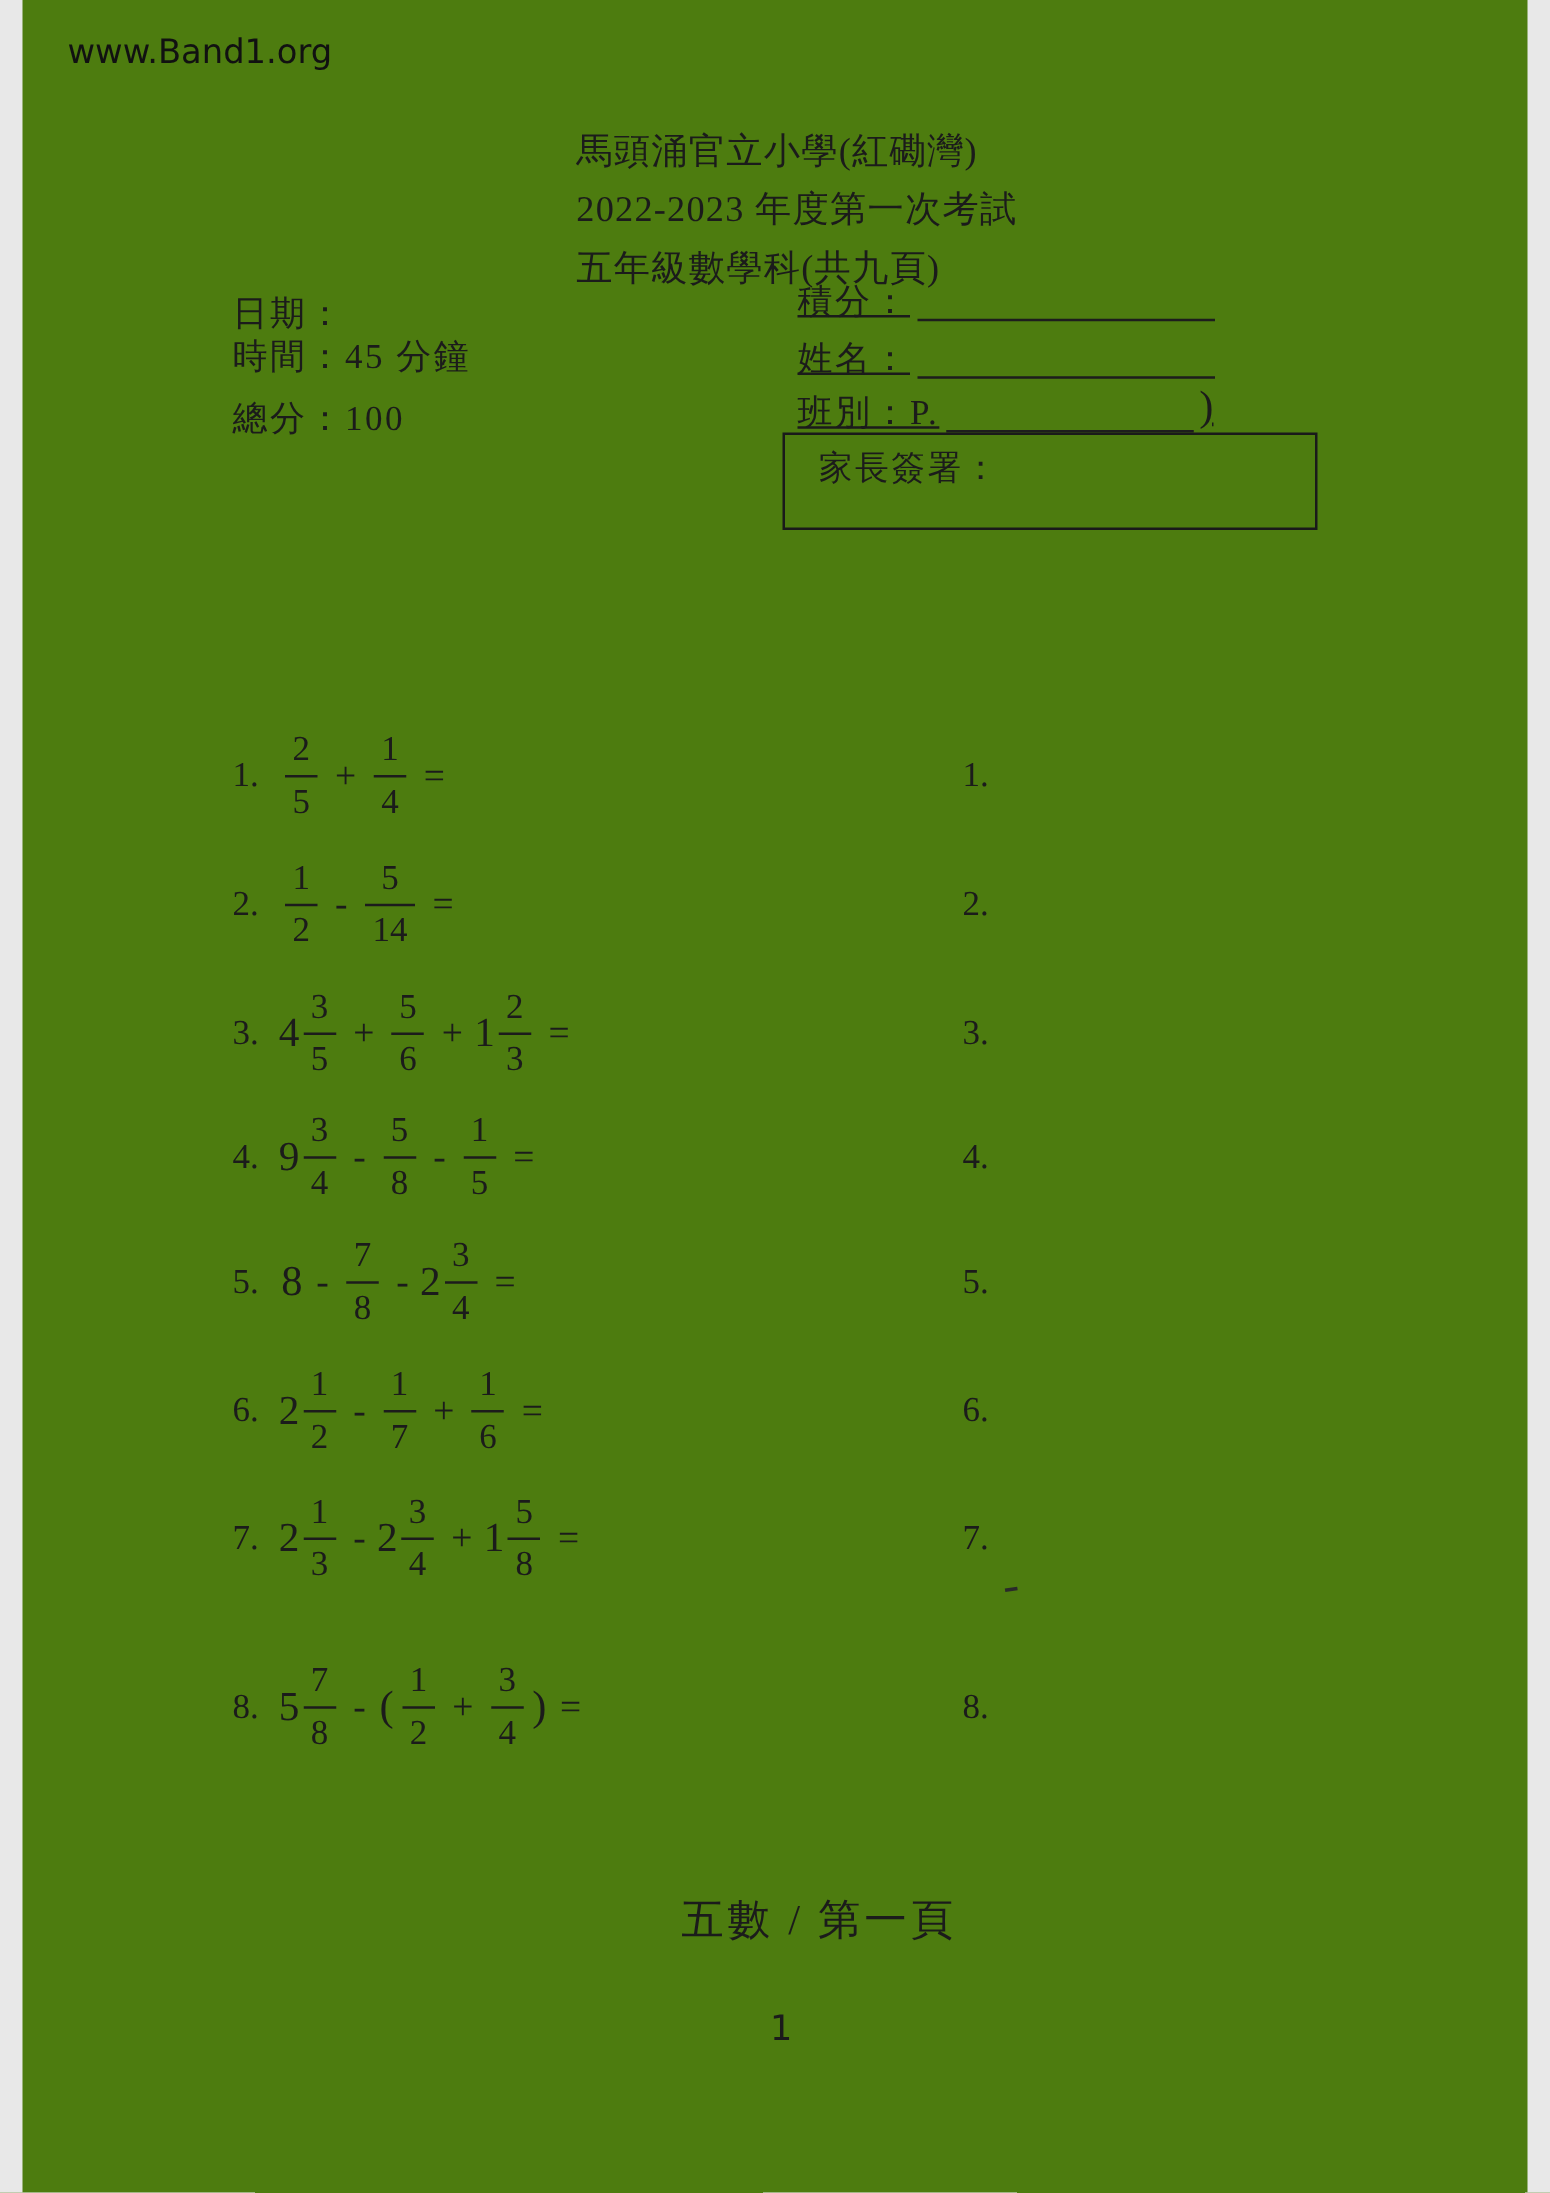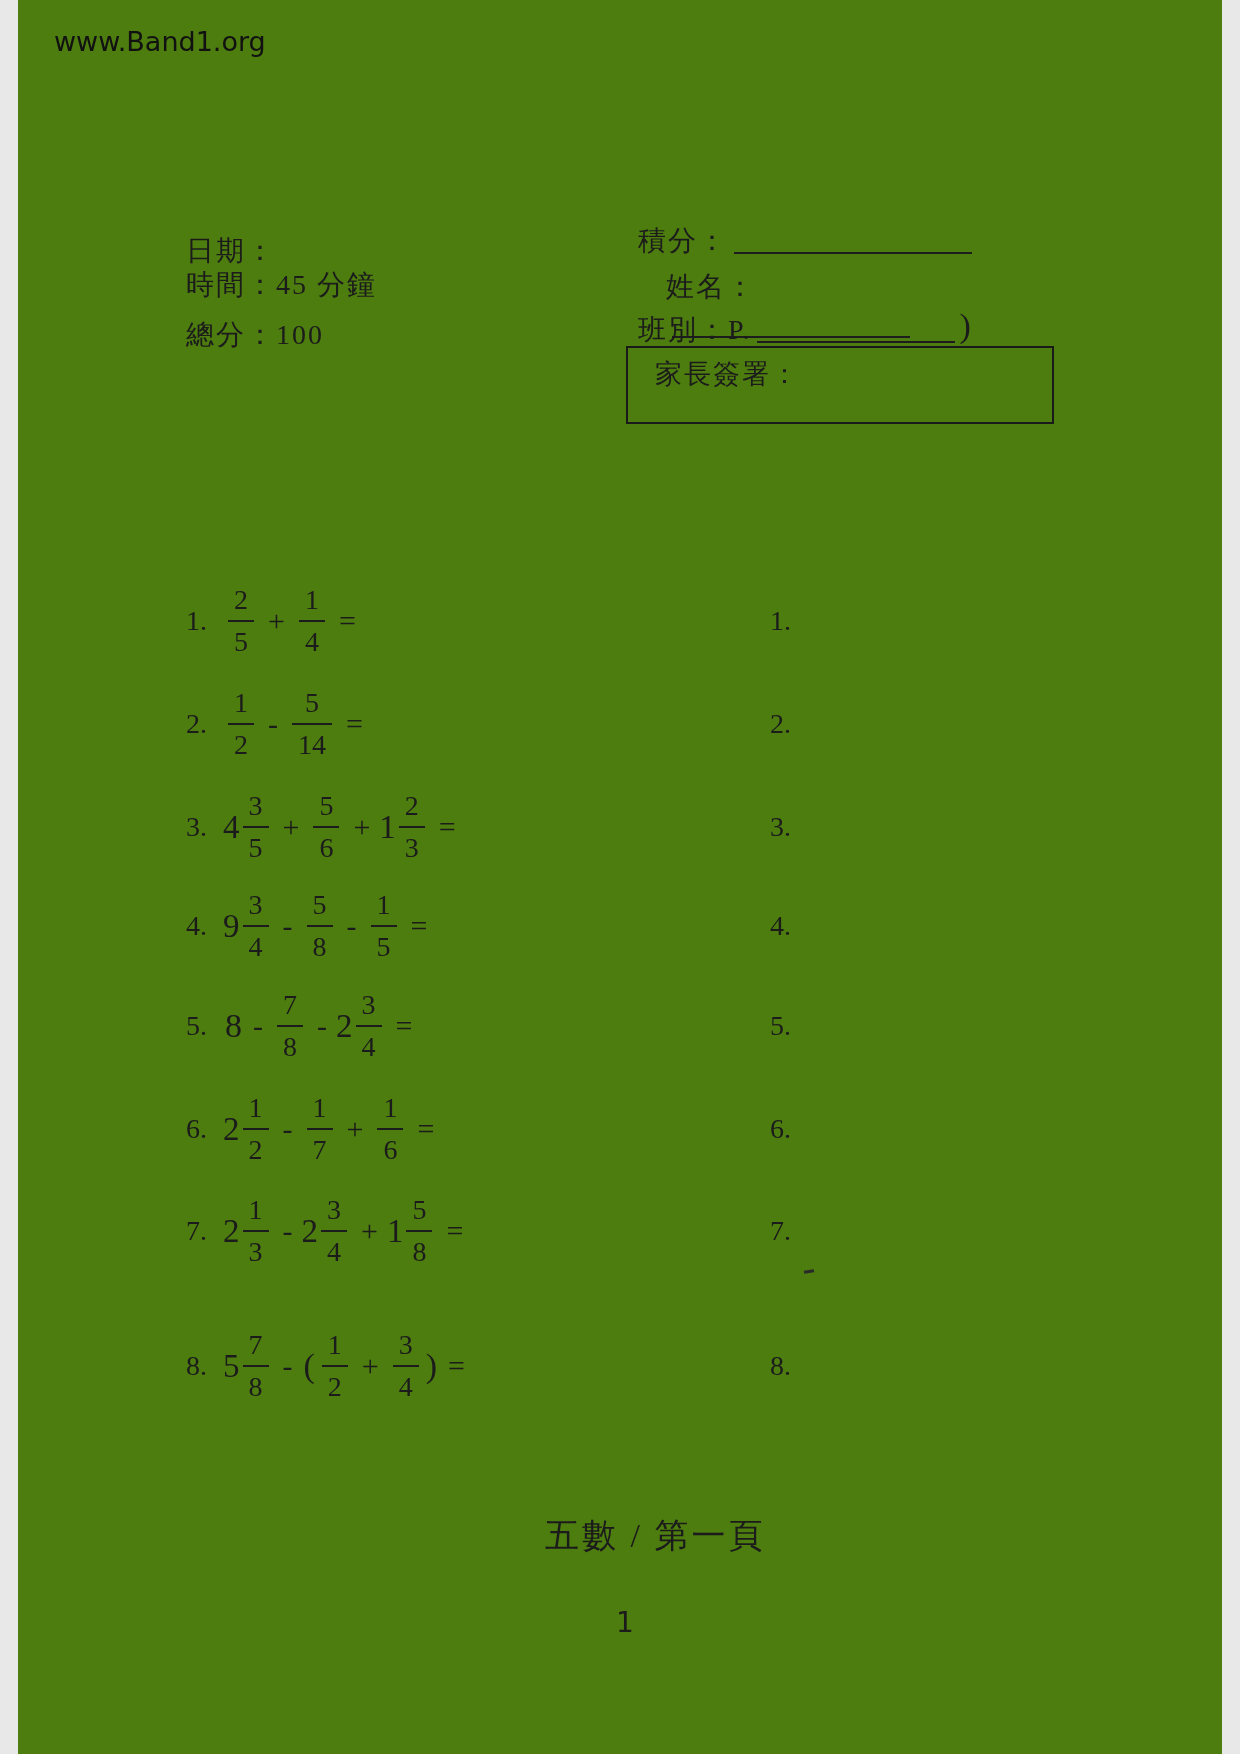--- a/index.html
+++ b/index.html
@@ -14,21 +14,21 @@
   }
   .abs{position:absolute;}
   .watermark{
     left:36px;top:26px;
     font-family:"DejaVu Sans","Liberation Sans",sans-serif;
     font-size:27px;color:#111;
   }
   .title-block{left:443px;top:98px;line-height:47px;font-size:29px;letter-spacing:1px;}
   .title-block div{white-space:nowrap;}
   .info-label{font-size:28px;letter-spacing:2px;white-space:nowrap;}
-  .info-row{display:flex;align-items:flex-start;white-space:nowrap;}
+  .info-row{display:flex;align-items:center;white-space:nowrap;text-decoration:underline;}
   .blank{
     display:inline-block;border-bottom:2px solid #1d1d1d;
     height:30px;vertical-align:baseline;margin-left:6px;
   }
   .paren-close{font-size:34px;margin-left:4px;transform:translateY(-4px);}
   .parent-box{
     left:608px;top:346px;width:428px;height:78px;
     border:2.5px solid #1a1a1a;box-sizing:border-box;
   }
   .parent-box .label{margin:8px 0 0 27px;font-size:27px;letter-spacing:2px;}
@@ -52,30 +52,35 @@
   .footer-label{left:527px;top:1513px;font-size:34px;letter-spacing:3px;white-space:nowrap;}
   .page-number{left:598px;top:1606px;font-size:28px;font-family:"DejaVu Sans","Liberation Sans",sans-serif;}
 </style>
 </head>
 <body>
 
 <div class="page">
 
   <div class="abs watermark">www.Band1.org</div>
 
+  <div class="abs title-block">
+    <div>馬頭涌官立小學(紅磡灣)</div>
+    <div>2022-2023 年度第一次考試</div>
+    <div>五年級數學科(共九頁)</div>
+  </div>
 
   <div class="abs info-label" style="left:168px;top:232px;">日期：</div>
   <div class="abs info-label" style="left:168px;top:266px;">時間：45 分鐘</div>
   <div class="abs info-label" style="left:168px;top:316px;">總分：100</div>
 
   <div class="abs info-row" style="left:620px;top:222px;">
     <span class="info-label">積分：</span>
     <span class="blank" style="width:238px;"></span>
   </div>
-  <div class="abs info-row" style="left:648px;top:268px;flex-direction:column;">
+  <div class="abs info-row" style="left:620px;top:268px;">
     <span class="info-label">姓名：</span>
     <span class="blank" style="width:238px;"></span>
   </div>
   <div class="abs info-row" style="left:620px;top:311px;">
     <span class="info-label">班別：P.</span>
     <span class="blank" style="width:198px;"></span>
     <span class="paren-close">)</span>
   </div>
 
   <div class="abs parent-box">

